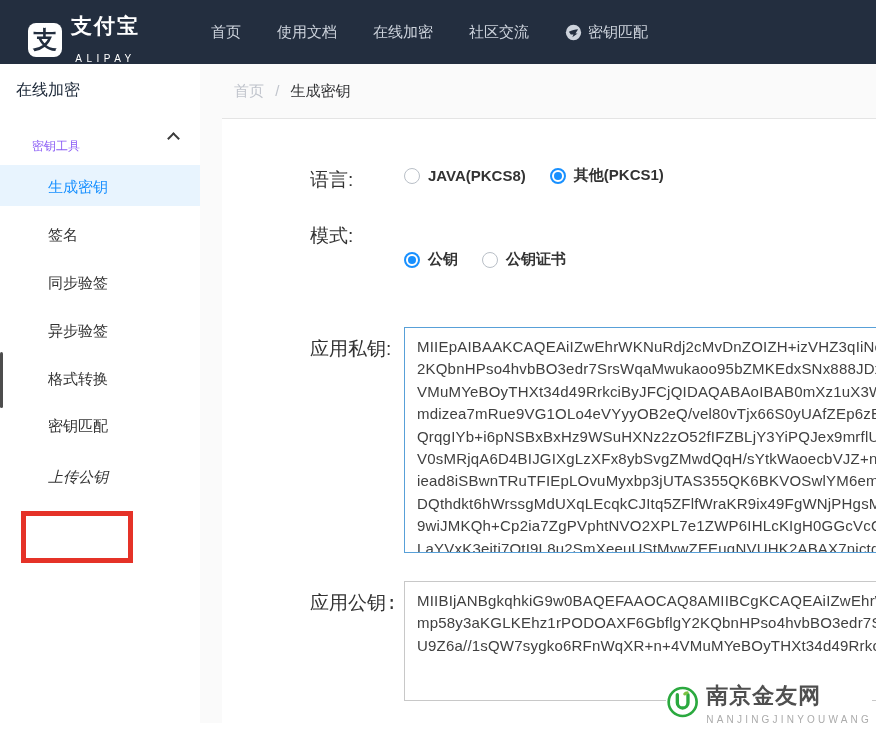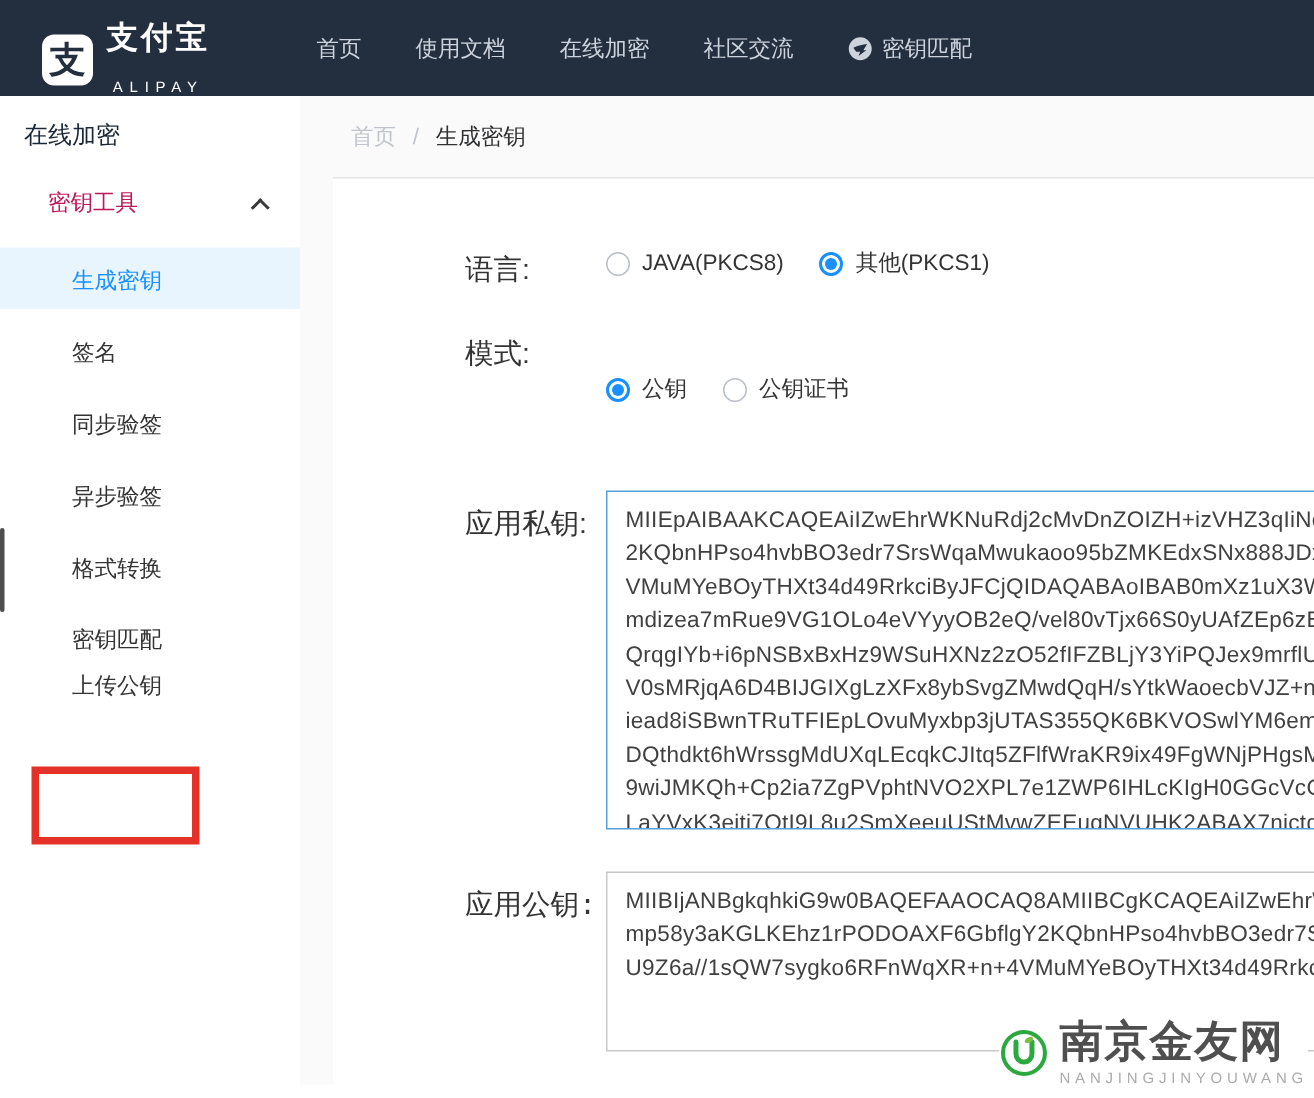--- a/index.html
+++ b/index.html
@@ -13,57 +13,57 @@
   .brand { margin-left:9px; display:flex; flex-direction:column;text-align:center; }
   .brand-zh { color:#fff; font-size:21px; font-weight:bold; letter-spacing:2px; line-height:22px; }
   .brand-en { color:#fff; font-size:10px; letter-spacing:4.5px; line-height:12px; margin-top:16px; }
   .nav-menu { position:absolute; left:211px; top:0; height:64px; display:flex; align-items:center; }
   .nav-item { color:#cdd3dc; font-size:15px; margin-right:36px; display:flex; align-items:center; cursor:pointer; }
   .nav-item .ding-svg { margin-right:6px; display:block; }
 
   
   .sidebar { position:absolute; left:0; top:64px; width:200px; height:668px; background:#fff; }
   .side-title { position:absolute; left:16px; top:16px; font-size:16px; color:#1c2838; }
-  .side-group { position:absolute; left:32px; top:62px; font-size:15px; color:#be185d; cursor:pointer; }
+  .side-group { position:absolute; left:32px; top:74px; font-size:12px; color:#8b5cf6; cursor:pointer; }
   .chevron-up { position:absolute; left:169px; top:70px; width:9px; height:9px; border-top:2px solid #3a3a3a; border-right:2px solid #3a3a3a; transform:rotate(-45deg); }
   .side-active-bg { position:absolute; left:0; top:101px; width:200px; height:41px; background:#e8f4fe; }
   .side-item { position:absolute; left:48px; font-size:15px; color:#333; cursor:pointer; white-space:nowrap; }
   .side-item.active { color:#1890ff; }
   .si-0 { top:114px; } .si-1 { top:162px; } .si-2 { top:210px; }
-  .si-3 { top:258px; } .si-4 { top:306px; } .si-5 { top:353px; } .si-6 { top:384px; }
+  .si-3 { top:258px; } .si-4 { top:306px; } .si-5 { top:353px; } .si-6 { top:404px;font-style:italic; }
   .red-box { position:absolute; left:21px; top:447px; width:112px; height:52px; border:5px solid #e53228; }
   .left-scroll-thumb { position:absolute; left:0; top:352px; width:3px; height:56px; background:#4d4d4d; border-radius:3px; }
 
   
   .main { position:absolute; left:200px; top:64px; width:676px; height:668px; background:#fff; }
   .crumb-band { position:absolute; left:0; top:0; width:676px; height:54px; background:#fafafa; }
   .left-strip { position:absolute; left:0; top:0; width:22px; height:659px; background:#fafafa; }
   .breadcrumb { position:absolute; left:34px; top:18px; font-size:15px; }
   .crumb-root { color:#c0c4cc; cursor:pointer; }
   .crumb-sep { color:#c0c4cc; margin:0 7px; }
   .crumb-cur { color:#303133; }
   .card { position:absolute; left:22px; top:54px; width:700px; height:640px; background:#fff; border-top:1px solid #e4e4e4; }
 
   .form-label { position:absolute; left:88px; font-size:19px; color:#333; }
   .radio-row { position:absolute; left:182px; display:flex; align-items:center; }
-  .radio-pair { display:flex; align-items:center; margin-right:24px; cursor:pointer; }
+  .radio-pair { display:flex; align-items:center; margin-right:24px; cursor:pointer;font-weight:bold; }
   .radio { width:16px; height:16px; border-radius:50%; border:1px solid #b9bfc7; background:#fff; flex:0 0 16px; position:relative; }
   .radio.checked { border:2px solid #1890ff; }
   .radio.checked::after { content:""; position:absolute; left:2px; top:2px; width:8px; height:8px; border-radius:50%; background:#1890ff; }
   .radio-label { margin-left:8px; font-size:15px; color:#333; white-space:nowrap; }
 
   .key-box { position:absolute; left:182px; width:560px; background:#fff; overflow:hidden; padding:8px 12px; cursor:text; }
   .key-box.private { top:208px; height:226px; border:1px solid #58a0d8; }
   .key-box.public  { top:462px; height:120px; border:1px solid #c8c8c8; }
   .key-line { font-size:15px; line-height:22.4px; color:#404040; white-space:pre; letter-spacing:0.2px; }
 
   
   .watermark { position:absolute; left:666px; top:674px; width:206px; height:56px; background:#fff; display:flex; align-items:center; }
   .wm-text { margin-left:7px; display:flex; flex-direction:column; }
-  .wm-name { font-size:29px; font-weight:bold; color:#4f4f4f; letter-spacing:1px; line-height:33px; white-space:nowrap; }
+  .wm-name { font-size:22px; font-weight:bold; color:#4f4f4f; letter-spacing:1px; line-height:33px; white-space:nowrap; }
   .wm-sub { font-size:10px; color:#ababab; letter-spacing:3.2px; line-height:11px; margin-top:2px; white-space:nowrap; }
 </style>
 </head>
 <body>
 
 <div class="navbar">
   <div class="logo-wrap">
     <div class="logo-icon">
       <span>支</span>
     </div>

